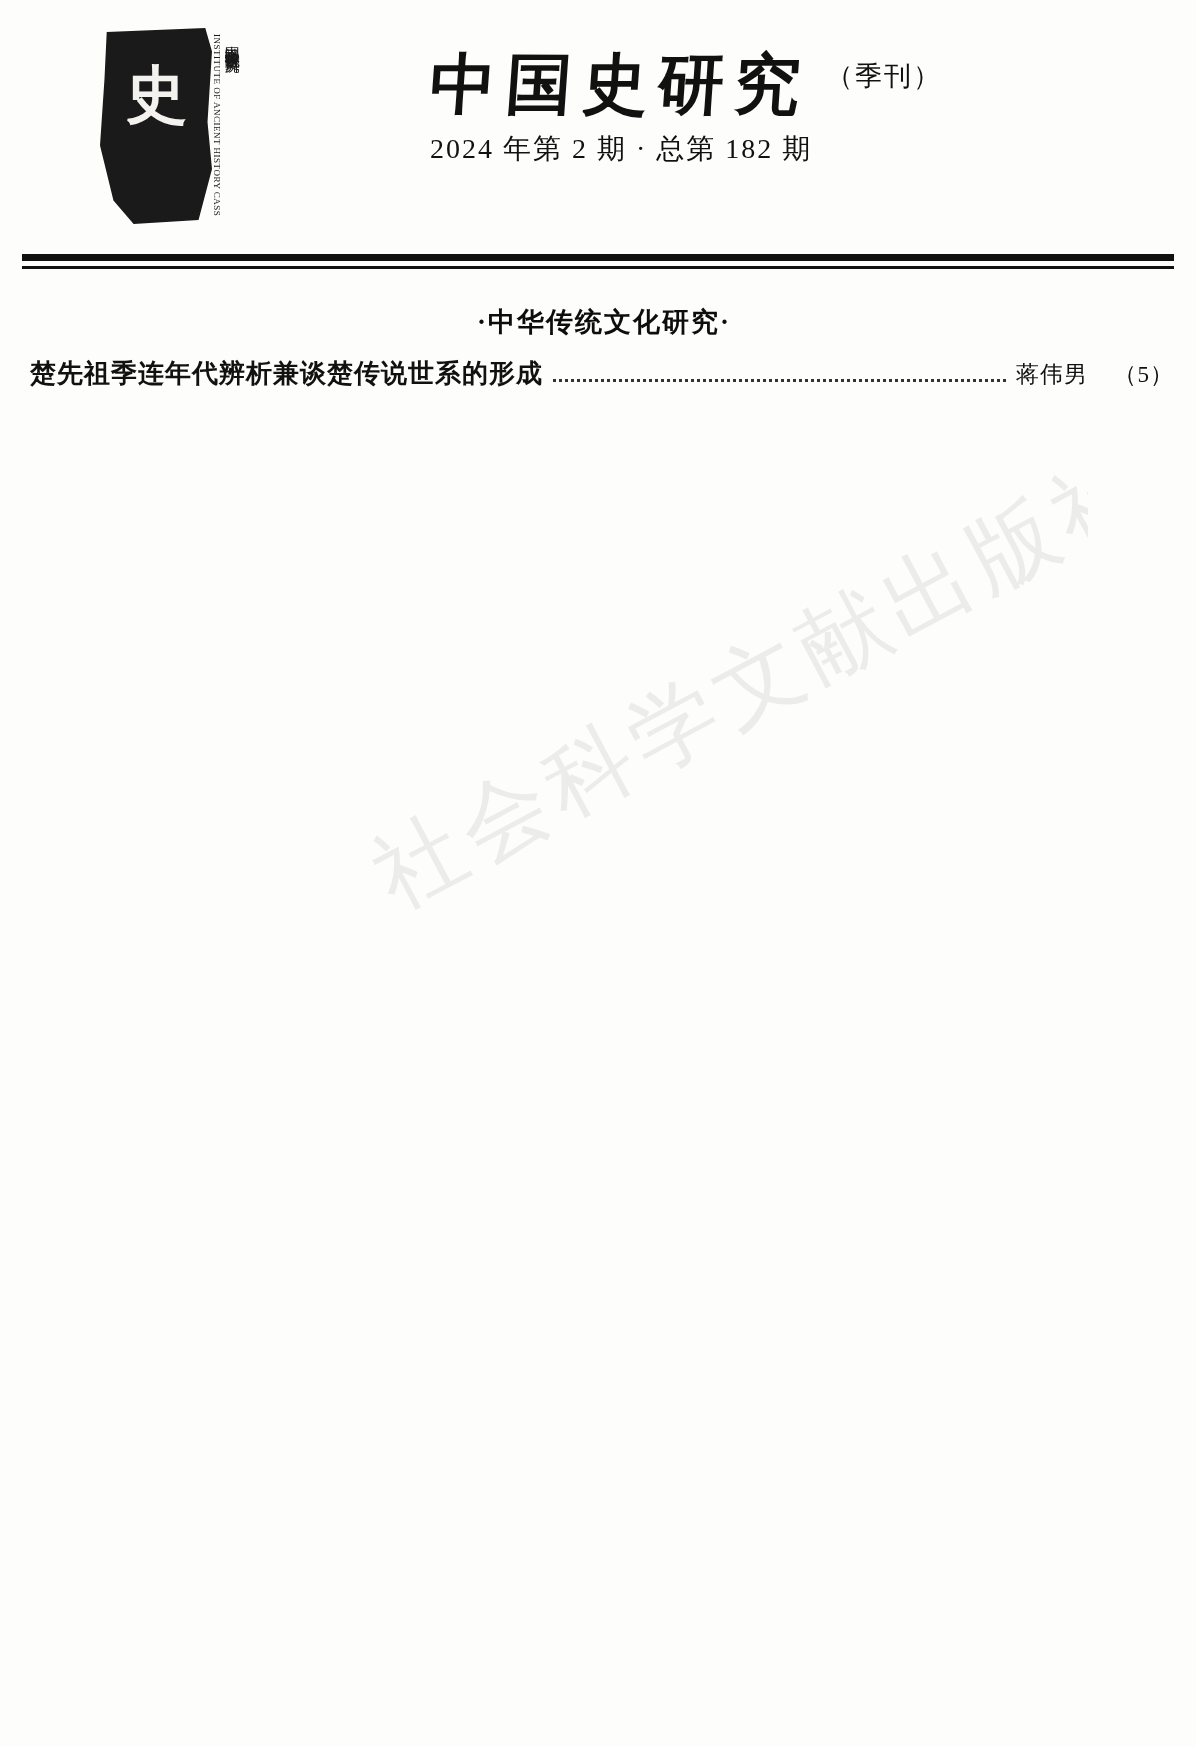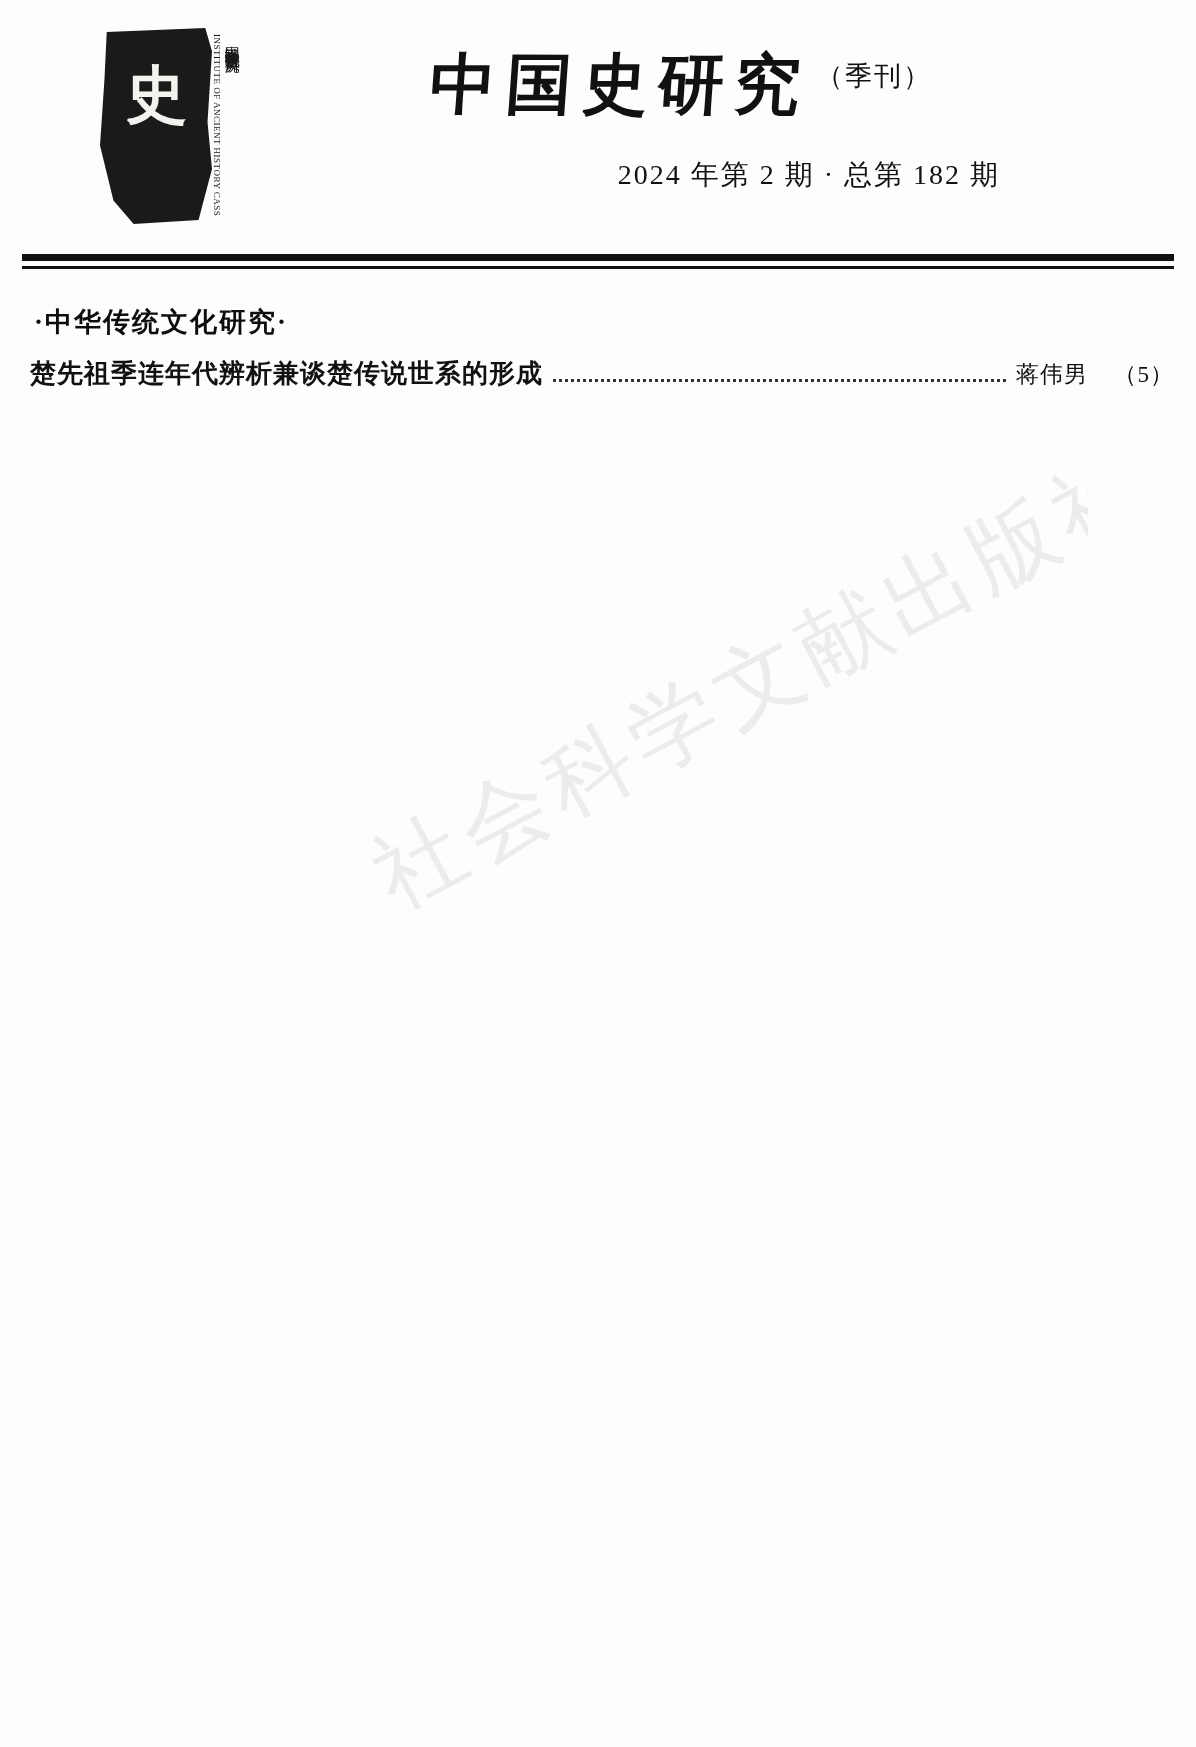--- a/index.html
+++ b/index.html
@@ -109,28 +109,27 @@
     color: #111;
     font-family: "DejaVu Serif", serif;
     display: inline-block;
     transform: skewX(-4deg);
   }
   .periodicity {
     display: inline-block;
     font-size: 27px;
     letter-spacing: 2px;
     vertical-align: 22px;
-    margin-left: 6px;
+    margin-left: 16px;
     color: #111;
   }
   .issue-line {
-    margin-top: 26px;
     font-size: 28px;
     letter-spacing: 2px;
-    text-align: right;
+    text-align: left;
     padding-right: 70px;
     color: #111;
   }
 
   
   .rule-group {
     position: absolute;
     left: 22px;
     top: 254px;
     width: 1152px;
@@ -153,20 +152,21 @@
     width: 1152px;
     z-index: 10;
   }
 
   .section-head {
     font-size: 27px;
     font-weight: 700;
     letter-spacing: 2px;
     margin: 16px 0 10px 12px;
     color: #0d0d0d;
+    text-align: center;
   }
 
   .entry {
     display: flex;
     align-items: baseline;
     font-size: 26px;
     line-height: 1.15;
     padding: 9px 0 9px 8px;
     color: #111;
     letter-spacing: 1px;

